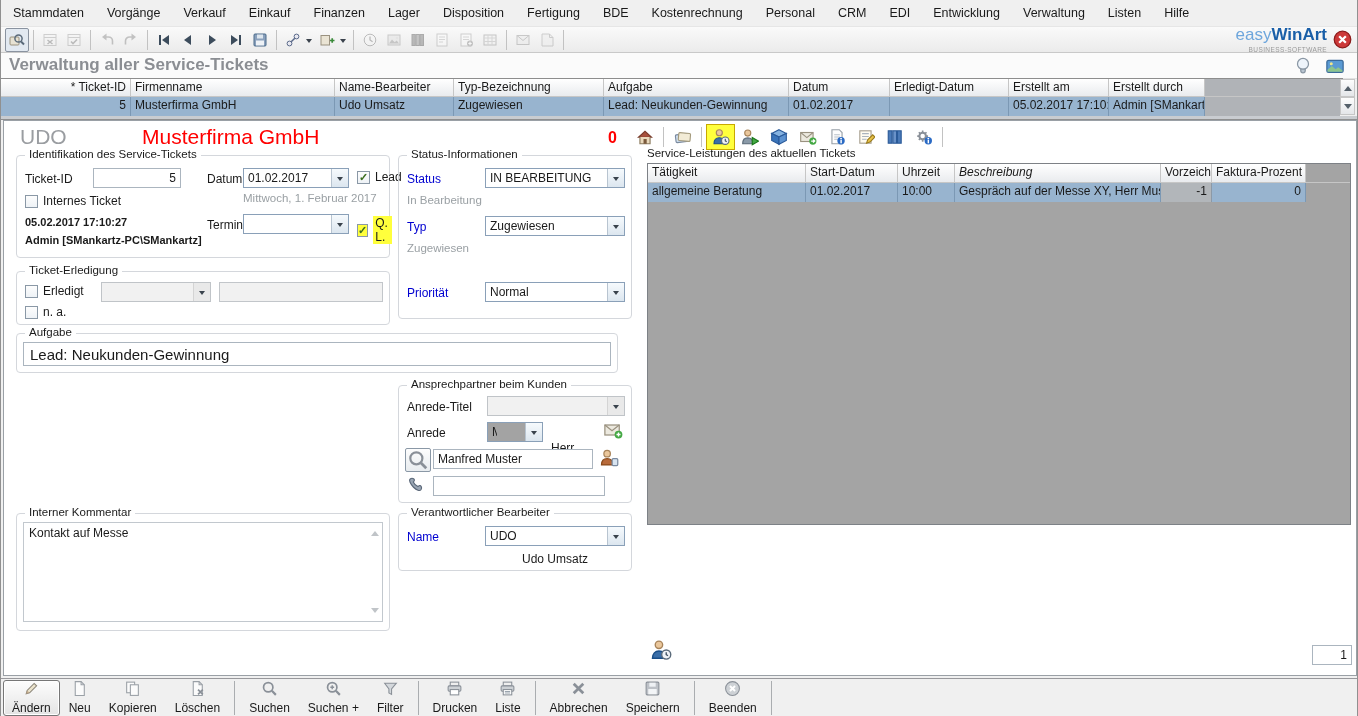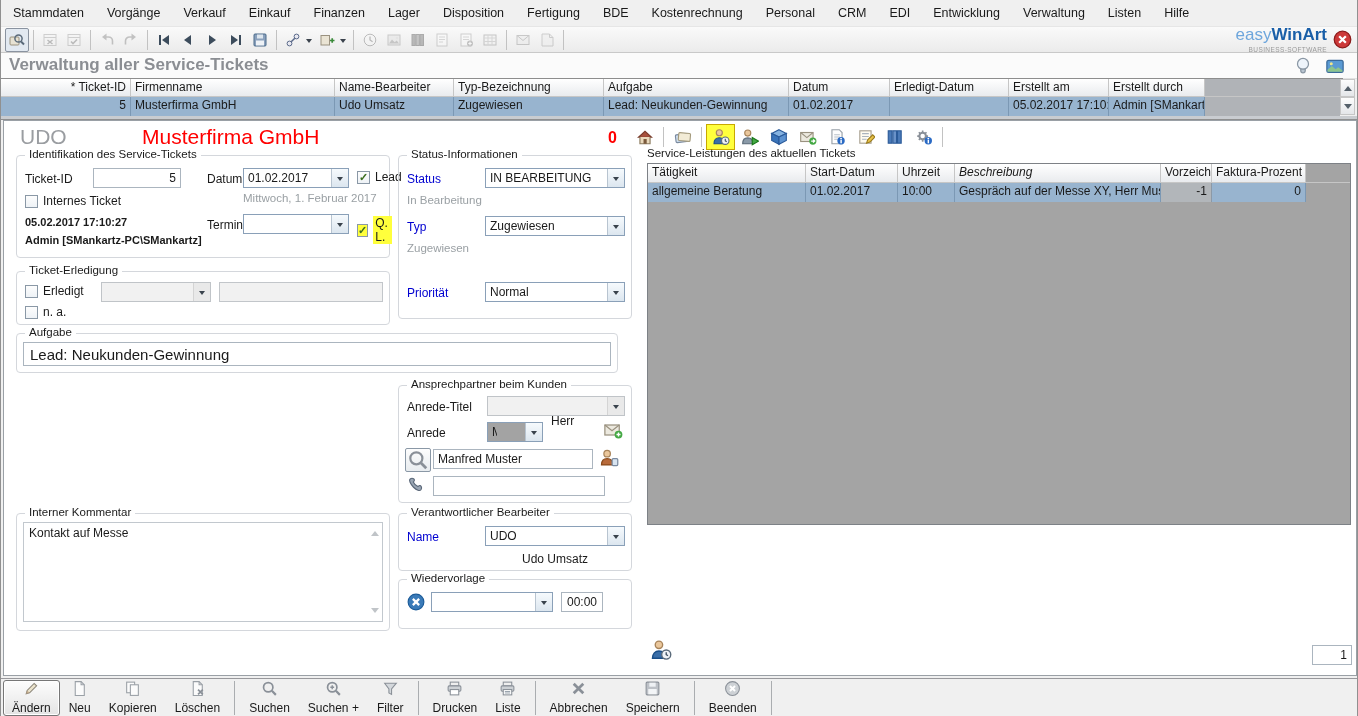--- a/index.html
+++ b/index.html
@@ -533,21 +533,21 @@
             <i></i>
           </span>
       </div>
       <span class="lbl" style="left:8px;top:40px">Anrede</span>
       <div class="combo grayval" style="left:88px;top:36px;width:56px">
         <span class="cval">MR</span>
           <span class="cbtn">
             <i></i>
           </span>
       </div>
-      <span class="lbl" style="left:152px;top:28px">Herr</span>
+      <span class="lbl" style="left:152px;top:55px">Herr</span>
       <span class="iconbtn" id="mailaddicon" style="left:204px;top:34px;width:20px;height:20px">
           <svg viewBox="0 0 16 16">
             <rect x="1.5" y="4" width="11.5" height="8" fill="#ece9df" stroke="#9a9280"></rect>
             <path d="M1.5 4l5.7 4.5L13 4" fill="none" stroke="#9a9280"></path>
             <circle cx="12.4" cy="11.6" r="3.1" fill="#44a844"></circle>
             <path d="M12.4 10v3.2M10.8 11.6h3.2" stroke="#fff" stroke-width="1.1" fill="none"></path>
           </svg>
         </span>
       <span class="iconbtn sqbtn" id="searchcontact" style="left:6px;top:62px;width:24px;height:22px">
           <svg viewBox="0 0 16 16">
@@ -584,36 +584,20 @@
       <span class="lbl blue" style="left:8px;top:16px">Name</span>
       <div class="combo" style="left:86px;top:12px;width:140px">
         <span class="cval">UDO</span>
           <span class="cbtn">
             <i></i>
           </span>
       </div>
       <span class="lbl" style="left:86px;top:38px;width:140px;text-align:center">Udo Umsatz</span>
     </div>
 
-    <div class="fs" id="g-wied" style="left:394px;top:458px;width:234px;height:50px">
-      <span class="legend">Wiedervorlage</span>
-      <span class="iconbtn" id="clearicon" style="left:8px;top:13px;width:18px;height:18px">
-          <svg viewBox="0 0 16 16">
-            <circle cx="8" cy="8" r="7" fill="#3a7ab8" stroke="#1a5a98"></circle>
-            <path d="M5.2 5.2l5.6 5.6M10.8 5.2 5.2 10.8" stroke="#fff" stroke-width="2" fill="none"></path>
-          </svg>
-        </span>
-      <div class="combo" style="left:32px;top:12px;width:122px">
-        <span class="cval"></span>
-          <span class="cbtn">
-            <i></i>
-          </span>
-      </div>
-      <div class="field center" style="left:162px;top:12px;width:42px;height:20px">00:00</div>
-    </div>
 
     <span class="lbl" style="left:643px;top:26px;font-size:11.5px">Service-Leistungen des aktuellen Tickets</span>
     <div class="svc">
       <div class="s-head" id="shead">
           <div class="s-hcell" style="width: 158px; text-align: left;">Tätigkeit</div>
           <div class="s-hcell" style="width: 92px; text-align: left;">Start-Datum</div>
           <div class="s-hcell" style="width: 57px; text-align: left;">Uhrzeit</div>
           <div class="s-hcell" style="width: 206px; text-align: left; font-style: italic;">Beschreibung</div>
           <div class="s-hcell" style="width: 51px; text-align: right;">Vorzeich</div>
           <div class="s-hcell" style="width: 94px; text-align: right;">Faktura-Prozent</div>

